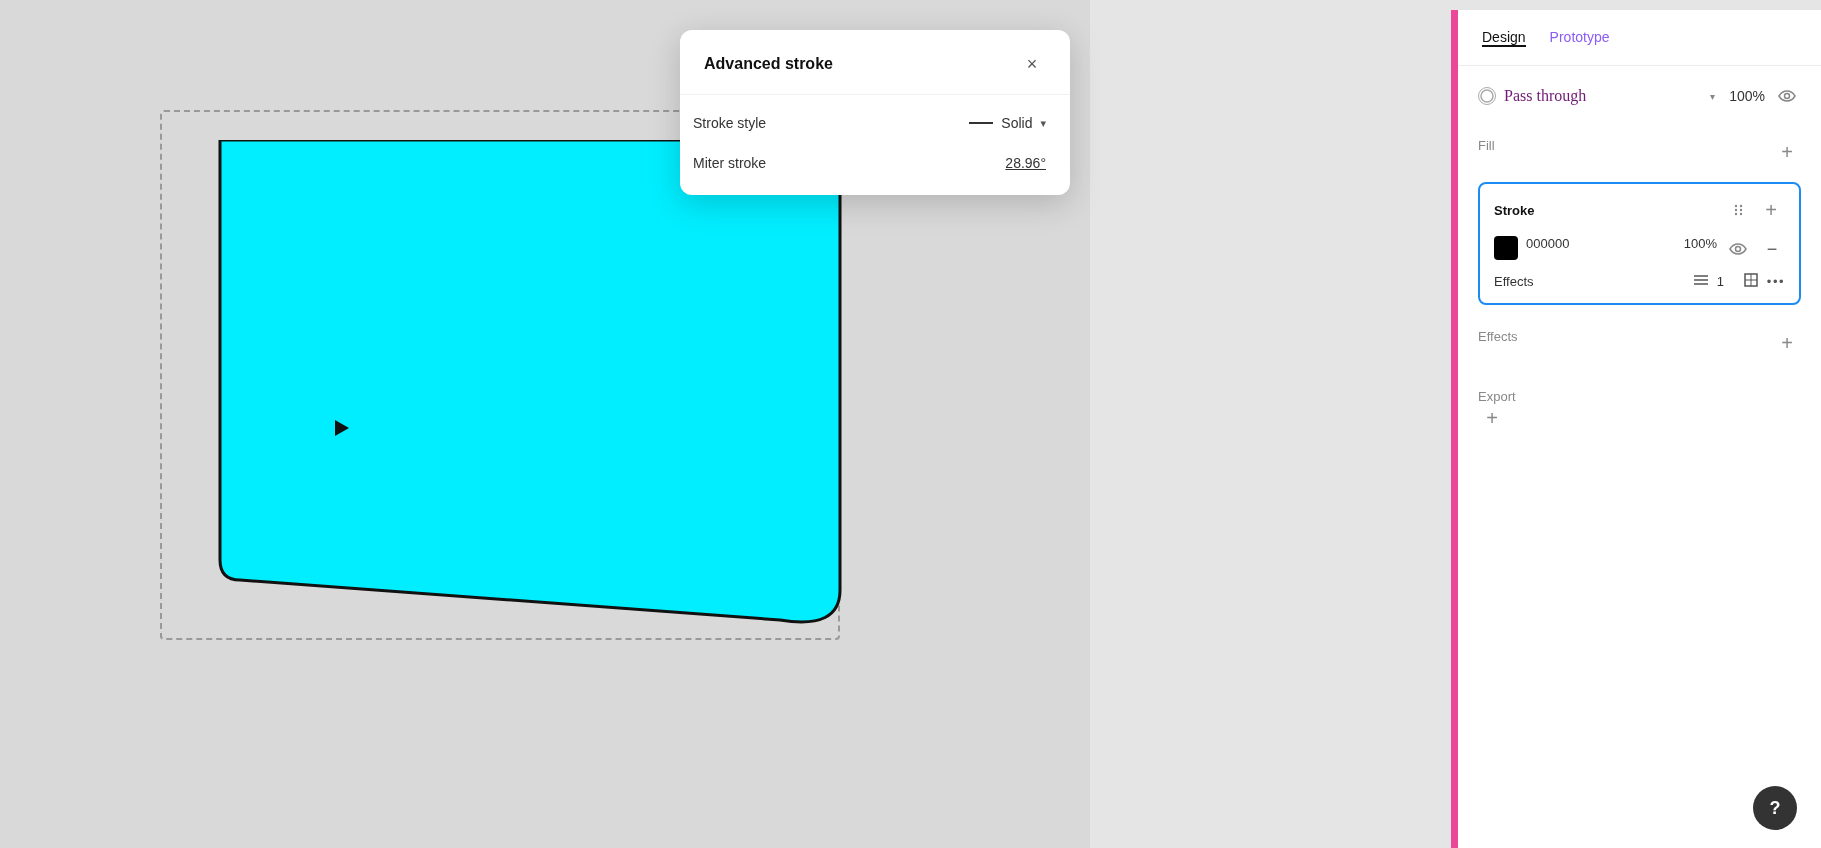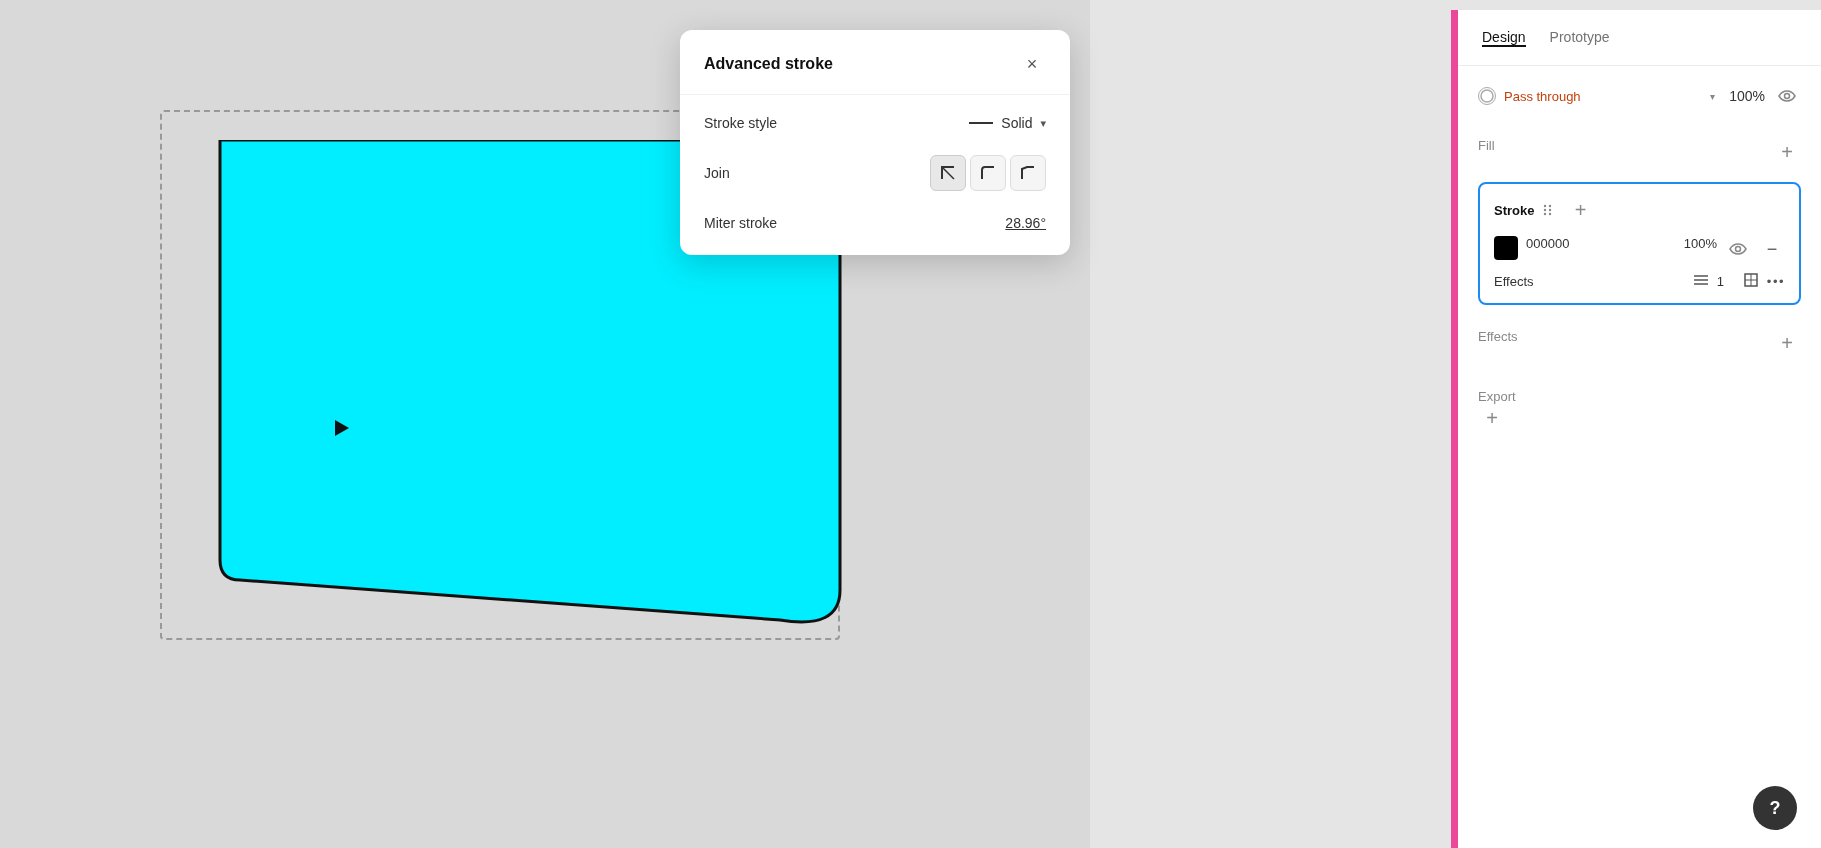--- a/index.html
+++ b/index.html
@@ -102,21 +102,21 @@
       cursor: pointer;
       border-radius: 50%;
       background: none;
       border: none;
       font-size: 18px;
       color: #555;
       line-height: 1;
     }
 
     .dialog-body {
-      padding: 20px 24px 24px 24px;
+      padding: 20px 24px 24px 13px;
     }
 
     .dialog-row {
       display: flex;
       align-items: center;
       justify-content: space-between;
       margin-bottom: 24px;
     }
 
     .dialog-row:last-child { margin-bottom: 0; }
@@ -197,21 +197,21 @@
       border-bottom: 1px solid #ececec;
       height: 56px;
       gap: 24px;
     }
 
     .tab-item {
       font-size: 14px;
       font-weight: 500;
       cursor: pointer;
       padding-bottom: 2px;
-      color: #737373;
+      color: #8b5cf6;
     }
 
     .tab-item.active {
       color: #111;
       border-bottom: 2px solid #111;
       padding-bottom: 0px;
     }
 
     .panel-body {
       flex: 1;
@@ -233,23 +233,24 @@
       border-radius: 50%;
       border: 1.5px solid #aaa;
       display: flex;
       align-items: center;
       justify-content: center;
       color: #aaa;
       font-size: 10px;
     }
 
     .pass-through-label {
-      font-size: 13px;
-      color: #c2410c;
+      font-size: 16px;
+      color: #701a75;
       flex: 1;
+      font-family: Liberation Serif, serif;
     }
 
     .pass-through-chevron {
       font-size: 10px;
       color: #888;
     }
 
     .opacity-value {
       font-size: 14px;
       color: #333;
@@ -301,20 +302,21 @@
     .stroke-box {
       border: 2px solid #1B8CF3;
       border-radius: 8px;
       padding: 12px 14px;
       margin-bottom: 16px;
     }
 
     .stroke-box-header {
       display: flex;
       align-items: center;
+      justify-content: space-between;
       margin-bottom: 12px;
     }
 
     .stroke-box-title {
       font-size: 13px;
       font-weight: 600;
       color: #111;
     }
 
     .dots-btn {
@@ -461,41 +463,20 @@
 
     <div class="dialog-row">
       <span class="dialog-label">Stroke style</span>
       <div class="stroke-style-value">
         <div class="stroke-line"></div>
         <span>Solid</span>
         <span class="chevron-down">▾</span>
       </div>
     </div>
 
-    <div class="dialog-row">
-      <span class="dialog-label">Join</span>
-      <div class="join-buttons">
-        <button class="join-btn active" title="Miter">
-          <svg width="18" height="18" viewBox="0 0 18 18">
-            <polyline points="3,15 3,3 15,3" fill="none" stroke="#333" stroke-width="2"></polyline>
-            <line x1="3" y1="3" x2="15" y2="15" stroke="#333" stroke-width="1.5"></line>
-          </svg>
-        </button>
-        <button class="join-btn" title="Round">
-          <svg width="18" height="18" viewBox="0 0 18 18">
-            <path d="M3,15 L3,6 Q3,3 6,3 L15,3" fill="none" stroke="#333" stroke-width="2"></path>
-          </svg>
-        </button>
-        <button class="join-btn" title="Bevel">
-          <svg width="18" height="18" viewBox="0 0 18 18">
-            <polyline points="3,15 3,5 8,3 15,3" fill="none" stroke="#333" stroke-width="2"></polyline>
-          </svg>
-        </button>
-      </div>
-    </div>
 
     <div class="dialog-row">
       <span class="dialog-label">Miter stroke</span>
       <span class="miter-value">28.96°</span>
     </div>
   </div>
 </div>
 
 <div class="right-panel">
 

